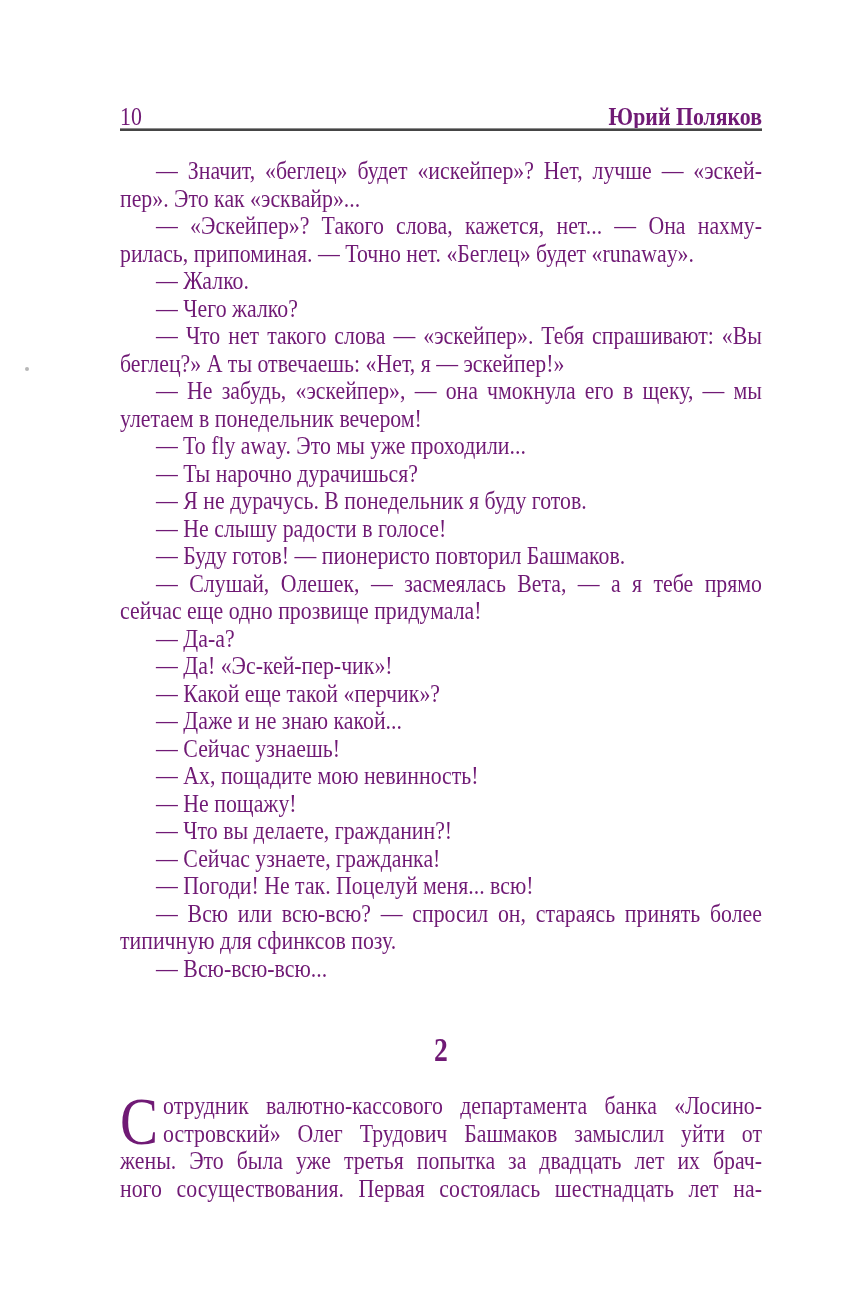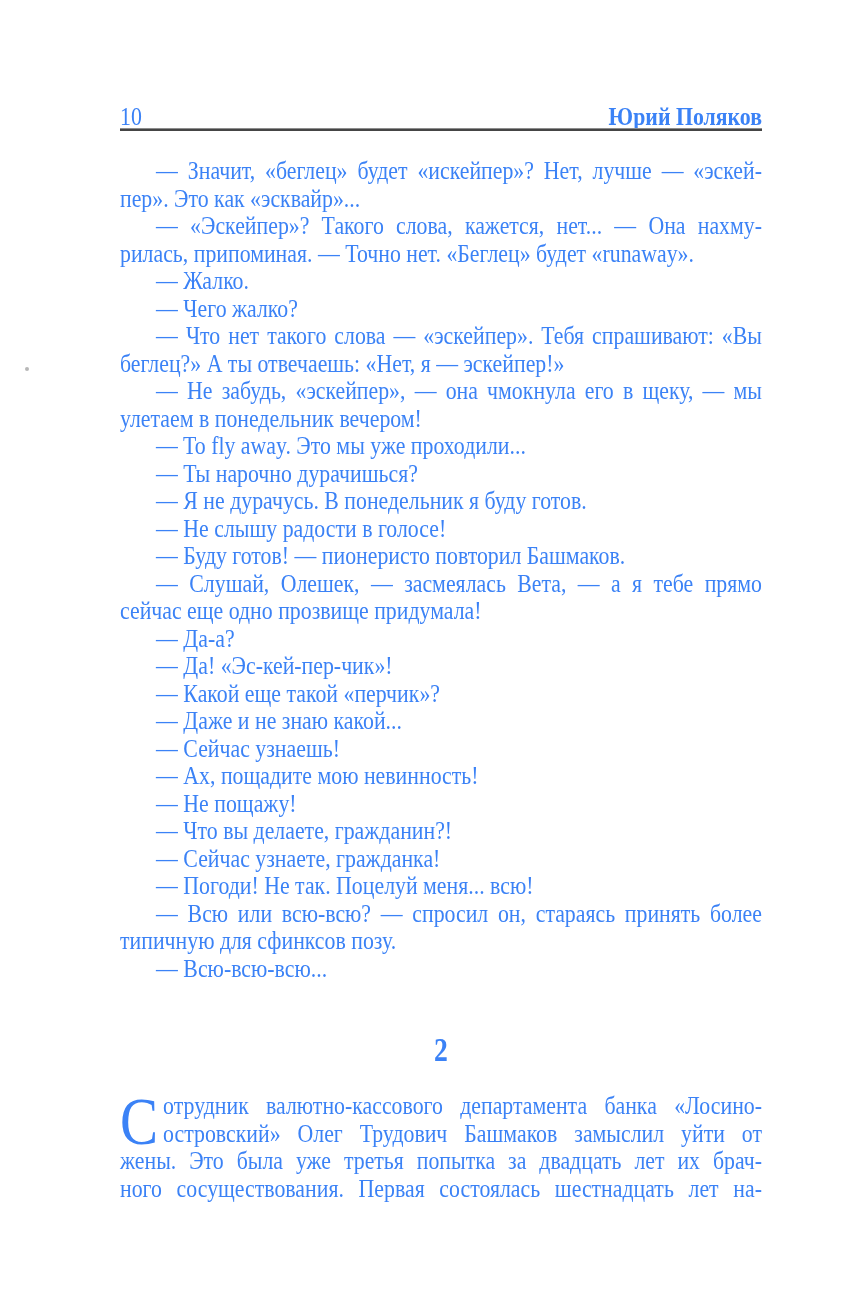--- a/index.html
+++ b/index.html
@@ -1,18 +1,18 @@
 <!DOCTYPE html>
 <html><head>
 <meta charset="utf-8">
 <style>
   html,body{margin:0;padding:0;background:#e8e8e8;}
   .page{
     position:relative;width:844px;height:1311px;margin:0 auto;
-    background:#ffffff;color:#3b82f6;
+    background:#ffffff;color:#701a75;
     font-family:"Liberation Serif","DejaVu Serif",serif;
     overflow:hidden;
   }
   
   .header{
     position:absolute;left:120px;top:103px;width:765px;
     transform:scaleX(0.8392);transform-origin:0 0;
     display:flex;justify-content:space-between;align-items:baseline;
     font-size:26px;line-height:27px;white-space:nowrap;
   }

